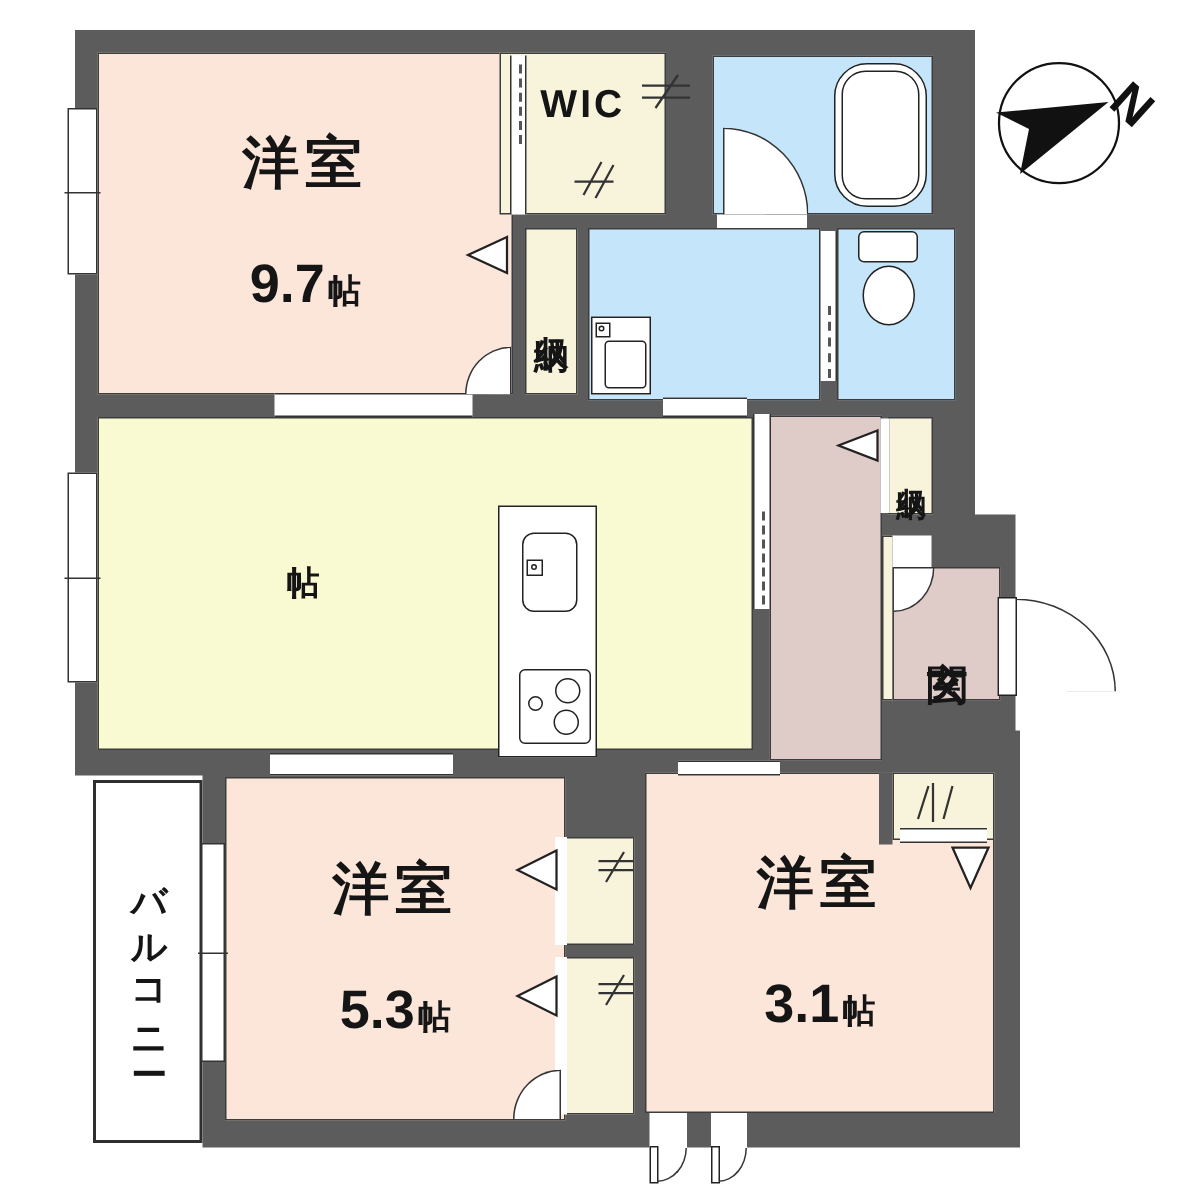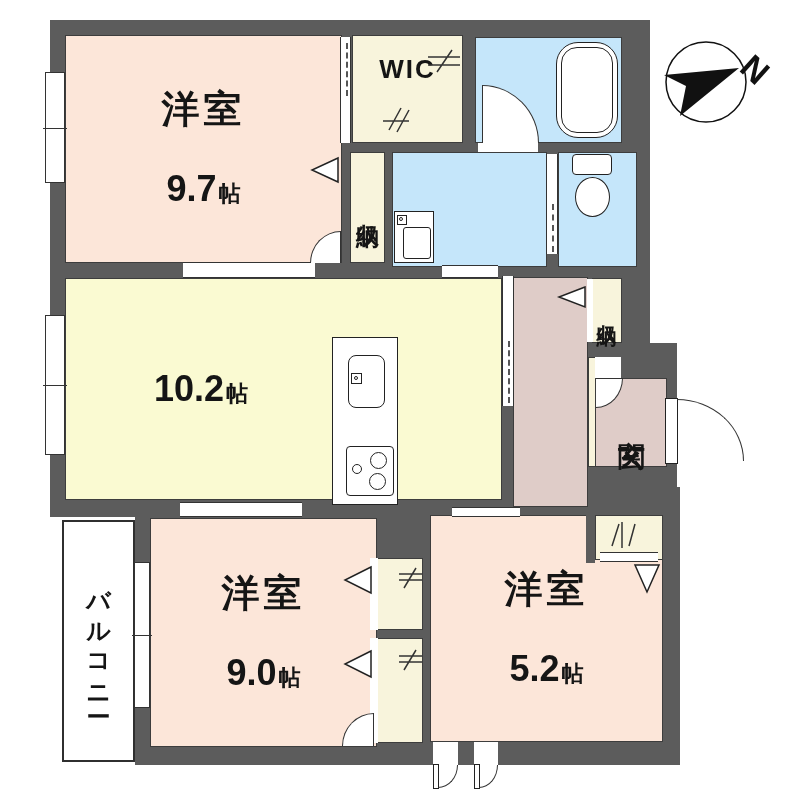--- a/index.html
+++ b/index.html
@@ -59,37 +59,36 @@
   <div class="room c-bed" style="left:65px;top:35px;width:277px;height:228px;">
     <div class="label">
       <span class="rname">洋室</span>
       <span class="rsize">
         <span class="num">9.7</span>
         <span class="unit">帖</span>
       </span>
     </div>
   </div>
 
-  <div class="room c-clo" style="left:352px;top:35px;width:111px;height:108px;align-items:flex-start;justify-content:center;">
+  <div class="room c-clo" style="left:333px;top:35px;width:111px;height:108px;align-items:flex-start;justify-content:center;">
     <div style="font-weight:bold;font-size:26px;letter-spacing:2px;margin-top:18px;">WIC</div>
   </div>
 
   <div class="room c-wet" style="left:475px;top:37px;width:147px;height:106px;"></div>
 
   <div class="room c-clo" style="left:350px;top:152px;width:35px;height:111px;">
     <div class="vlabel" style="font-size:23px;letter-spacing:3px;">収納</div>
   </div>
 
   <div class="room c-wet" style="left:392px;top:152px;width:155px;height:115px;"></div>
   <div class="room c-wet" style="left:558px;top:152px;width:79px;height:115px;"></div>
 
   <div class="room c-ldk" style="left:65px;top:278px;width:437px;height:222px;justify-content:flex-start;">
     <div class="label" style="width:150px;margin-left:60px;">
       <span class="rsize">
-        <span class="num">10.2</span>
         <span class="unit">帖</span>
       </span>
     </div>
   </div>
 
   <div class="room c-hall" style="left:513px;top:277px;width:75px;height:230px;"></div>
 
   <div class="room c-clo" style="left:592px;top:278px;width:30px;height:65px;">
     <div class="vlabel" style="font-size:20px;letter-spacing:2px;">収納</div>
   </div>
@@ -98,34 +97,34 @@
   <div class="abs c-white" style="left:595px;top:357px;width:26px;height:22px;"></div>
 
   <div class="room c-hall" style="left:595px;top:378px;width:72px;height:89px;">
     <div class="vlabel" style="font-size:27px;letter-spacing:4px;">玄関</div>
   </div>
 
   <div class="room c-bed" style="left:150px;top:518px;width:227px;height:229px;">
     <div class="label">
       <span class="rname">洋室</span>
       <span class="rsize">
-        <span class="num">9.0</span>
+        <span class="num">5.3</span>
         <span class="unit">帖</span>
       </span>
     </div>
   </div>
 
   <div class="room c-clo" style="left:377px;top:558px;width:46px;height:72px;"></div>
   <div class="room c-clo" style="left:377px;top:638px;width:46px;height:105px;"></div>
 
   <div class="room c-bed" style="left:430px;top:515px;width:233px;height:227px;">
     <div class="label">
       <span class="rname">洋室</span>
       <span class="rsize">
-        <span class="num">5.2</span>
+        <span class="num">3.1</span>
         <span class="unit">帖</span>
       </span>
     </div>
   </div>
 
   <div class="room c-clo" style="left:595px;top:515px;width:68px;height:45px;"></div>
   <div class="wall" style="left:586px;top:515px;width:9px;height:48px;"></div>
   <div class="wall" style="left:332px;top:423px;width:11px;height:82px;"></div>
 
   <div class="win" style="left:45px;top:72px;width:20px;height:111px;">

